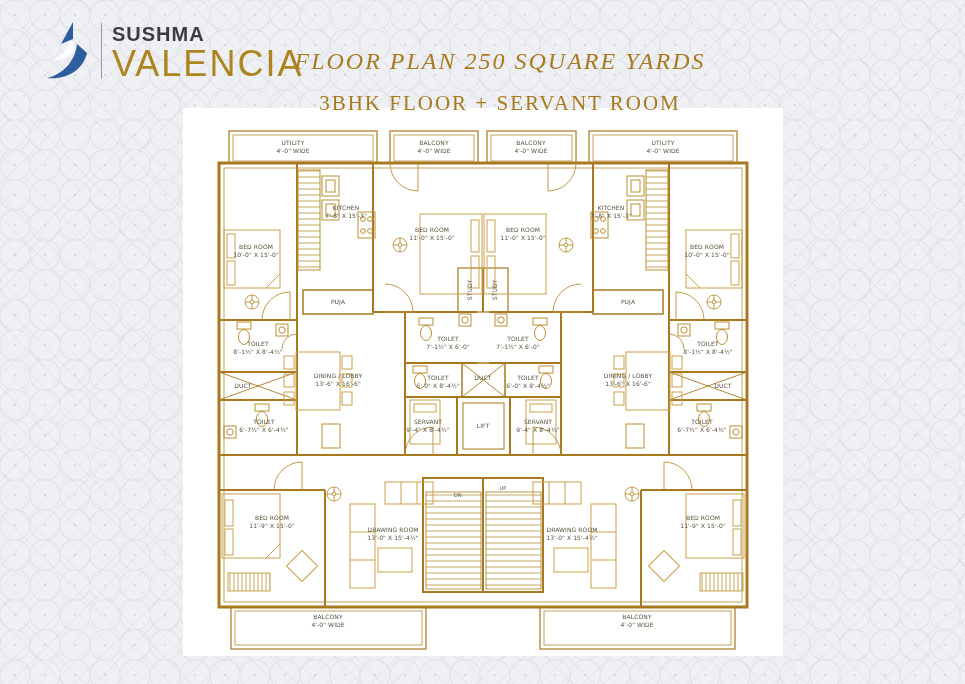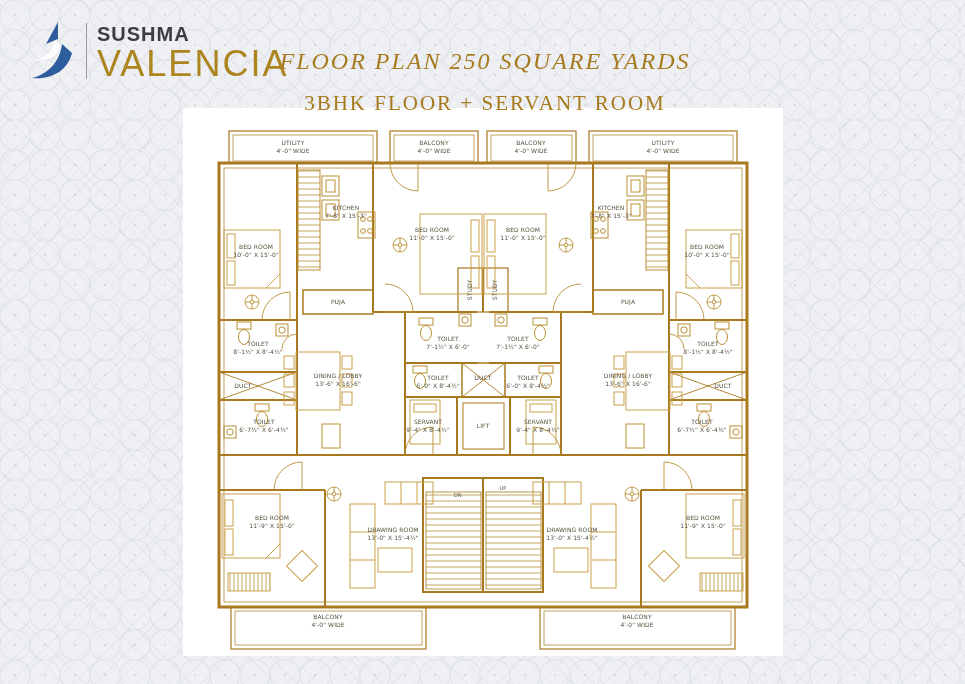--- a/index.html
+++ b/index.html
@@ -9,21 +9,21 @@
   .bg{position:absolute;inset:0;z-index:0;
       background-image:
         radial-gradient(circle, rgba(160,166,182,.28) 1.1px, transparent 1.6px),
         radial-gradient(circle, transparent 14px, rgba(160,166,182,.16) 15px, transparent 16.5px),
         repeating-linear-gradient(45deg, rgba(160,166,182,.10) 0 1px, transparent 1px 15px),
         repeating-linear-gradient(-45deg, rgba(160,166,182,.10) 0 1px, transparent 1px 15px);
       background-size:30px 30px,30px 30px,auto,auto;}
   .plan-panel{position:absolute;left:183px;top:108px;width:600px;height:548px;
       background:#ffffff;z-index:1;}
   
-  .header{position:absolute;left:0;top:0;width:804px;height:110px;z-index:4;}
+  .header{position:absolute;left:15px;top:0;width:804px;height:110px;z-index:4;}
   .logo-row{position:absolute;left:28px;top:20px;display:flex;align-items:center;}
   .logo-mark{width:52px;height:62px;}
   .brand-divider{width:1px;height:56px;background:#9a9a9a;margin:0 10px 0 6px;}
   .brand-top{font-family:"Liberation Sans",sans-serif;font-weight:bold;
       font-size:20px;letter-spacing:1px;color:#3c3c3e;}
   .brand-bottom{font-family:"Liberation Sans",sans-serif;font-weight:normal;
       font-size:36px;letter-spacing:2px;color:#ad851f;line-height:34px;
       transform:scaleY(1.05);}
   .title-block{position:absolute;left:255px;top:48px;width:460px;text-align:center;
       font-family:"Liberation Serif",serif;color:#a87a1e;z-index:4;}

